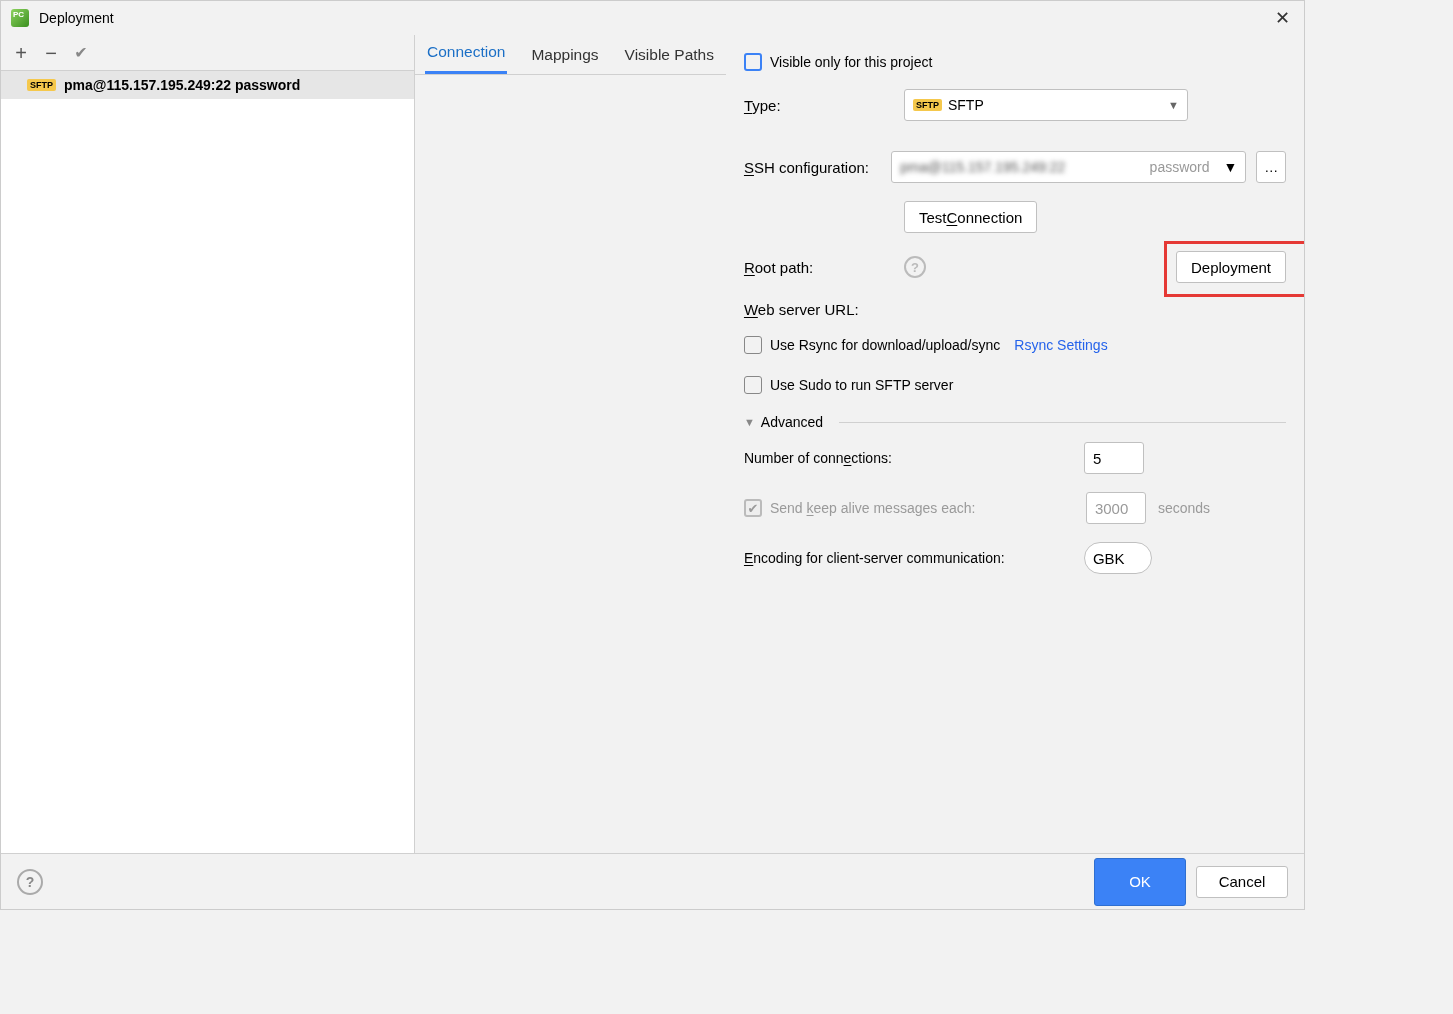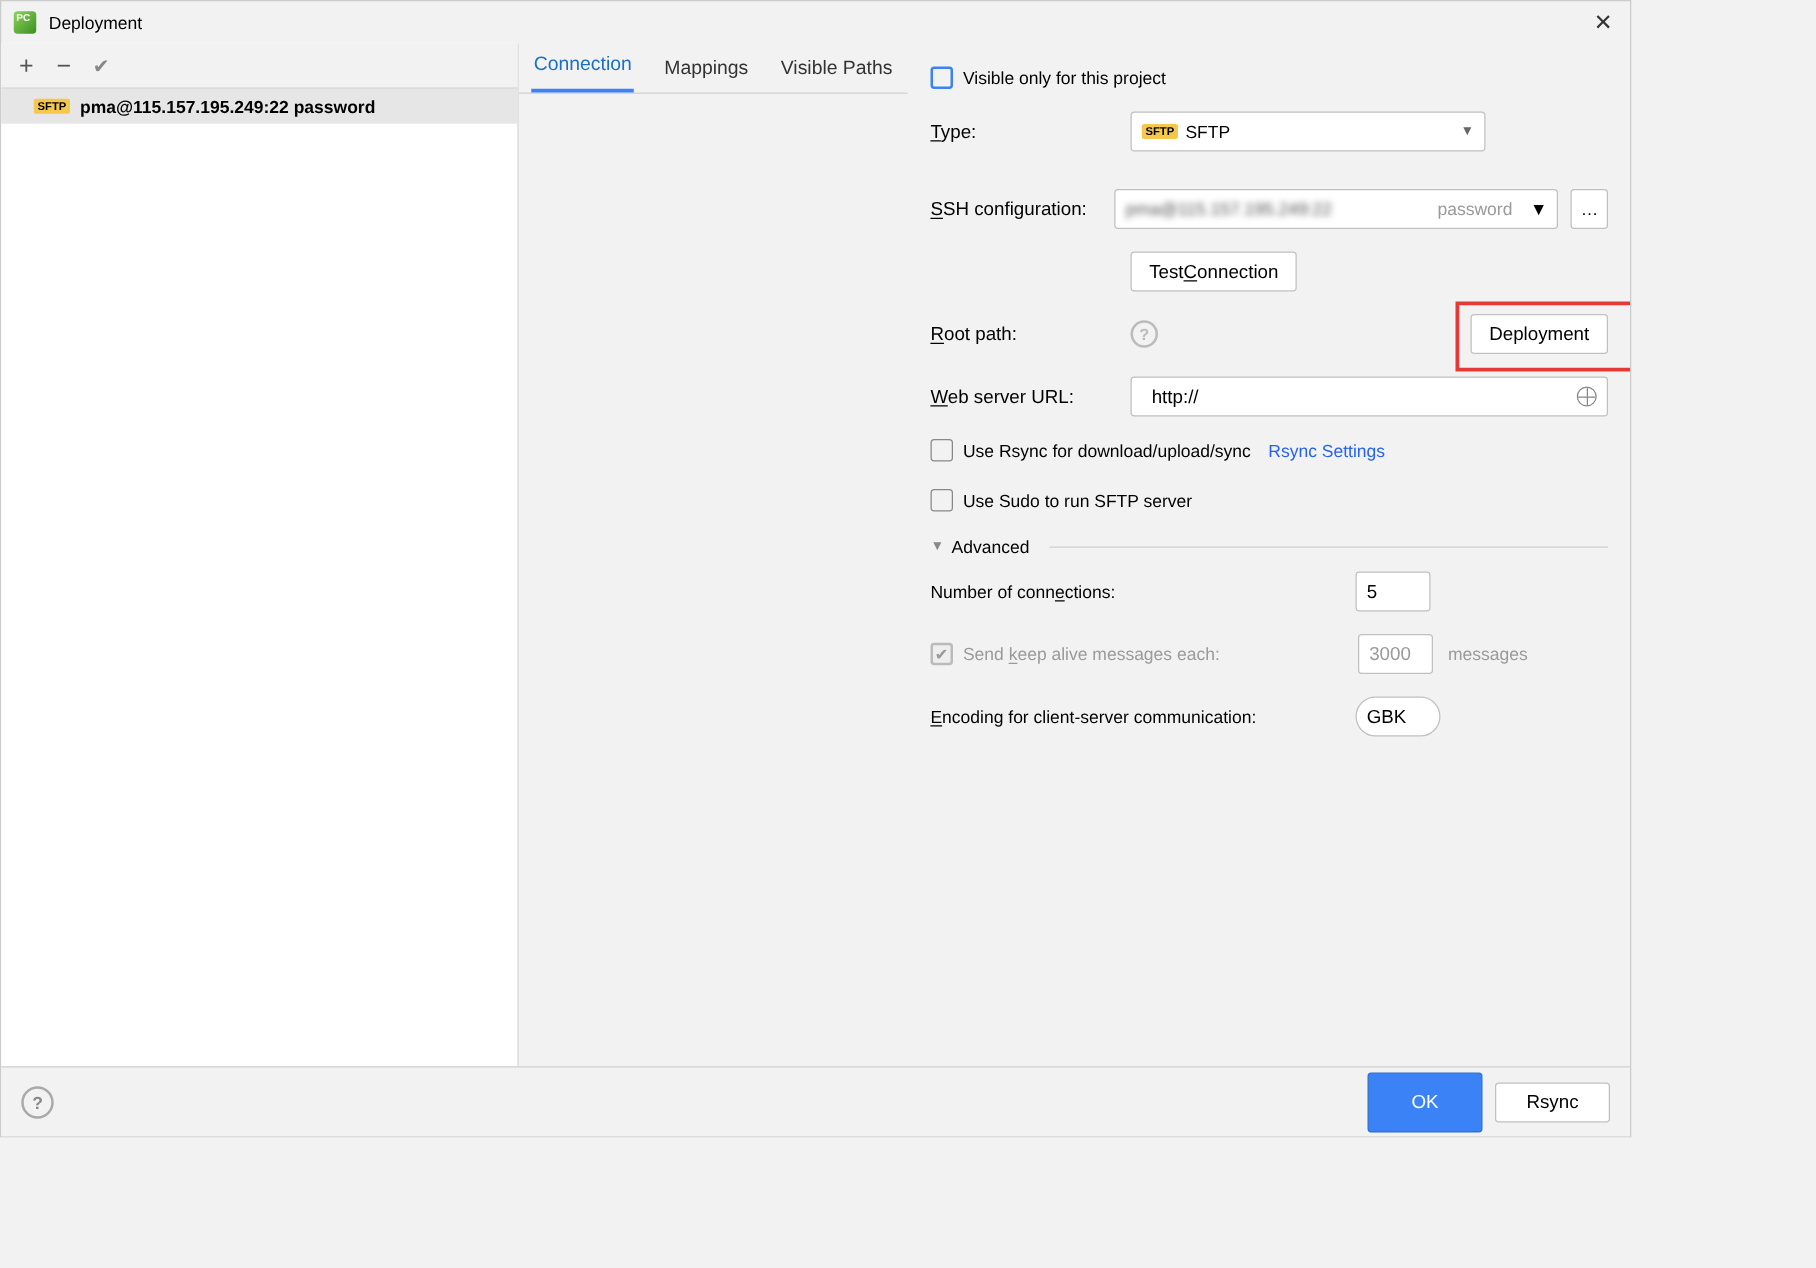--- a/index.html
+++ b/index.html
@@ -131,24 +131,20 @@
             <span class="help-icon">?</span>
             <span style="flex:1"></span>
             <span class="redbox2">
               <button class="btn">Deployment</button>
             </span>
           </div>
         </div>
 
         <div class="row">
           <span class="lbl"><span class="u">W</span>eb server URL:</span>
-          <div class="web-input" style="flex:1;max-width:none;">
-            <input type="text" value="http://" style="">
-            <span class="globe"></span>
-          </div>
         </div>
 
         <div class="row">
           <span class="chk plain"></span>
           <span>Use Rsync for download/upload/sync</span>
           <span style="width:14px"></span>
           <span class="link">Rsync Settings</span>
         </div>
 
         <div class="row" style="margin-top:22px;">
@@ -164,30 +160,30 @@
 
         <div class="row">
           <span style="width:340px;">Number of conn<span class="u">e</span>ctions:</span>
           <input class="small-input" type="text" value="5" style="">
         </div>
 
         <div class="row">
           <span class="chk disabled">✔</span>
           <span class="disabled-text" style="width:316px;">Send <span class="u">k</span>eep alive messages each:</span>
           <input class="small-input disabled-text" type="text" disabled="" value="3000" style="">
-          <span class="disabled-text" style="margin-left:12px;">messages</span>
+          <span class="disabled-text" style="margin-left:12px;">seconds</span>
         </div>
 
         <div class="row">
           <span style="width:340px;"><span class="u">E</span>ncoding for client-server communication:</span>
           <input class="small-input" style="width: 68px; border-radius: 16px;" type="text" value="GBK">
         </div>
 
       </div>
     </div>
   </div>
   <div class="footer">
     <span class="help">?</span>
     <span class="spacer"></span>
     <button class="ok-btn">OK</button>
-    <button class="cancel-btn">Rsync</button>
+    <button class="cancel-btn">Cancel</button>
   </div>
 </div>
 
 </body></html>

